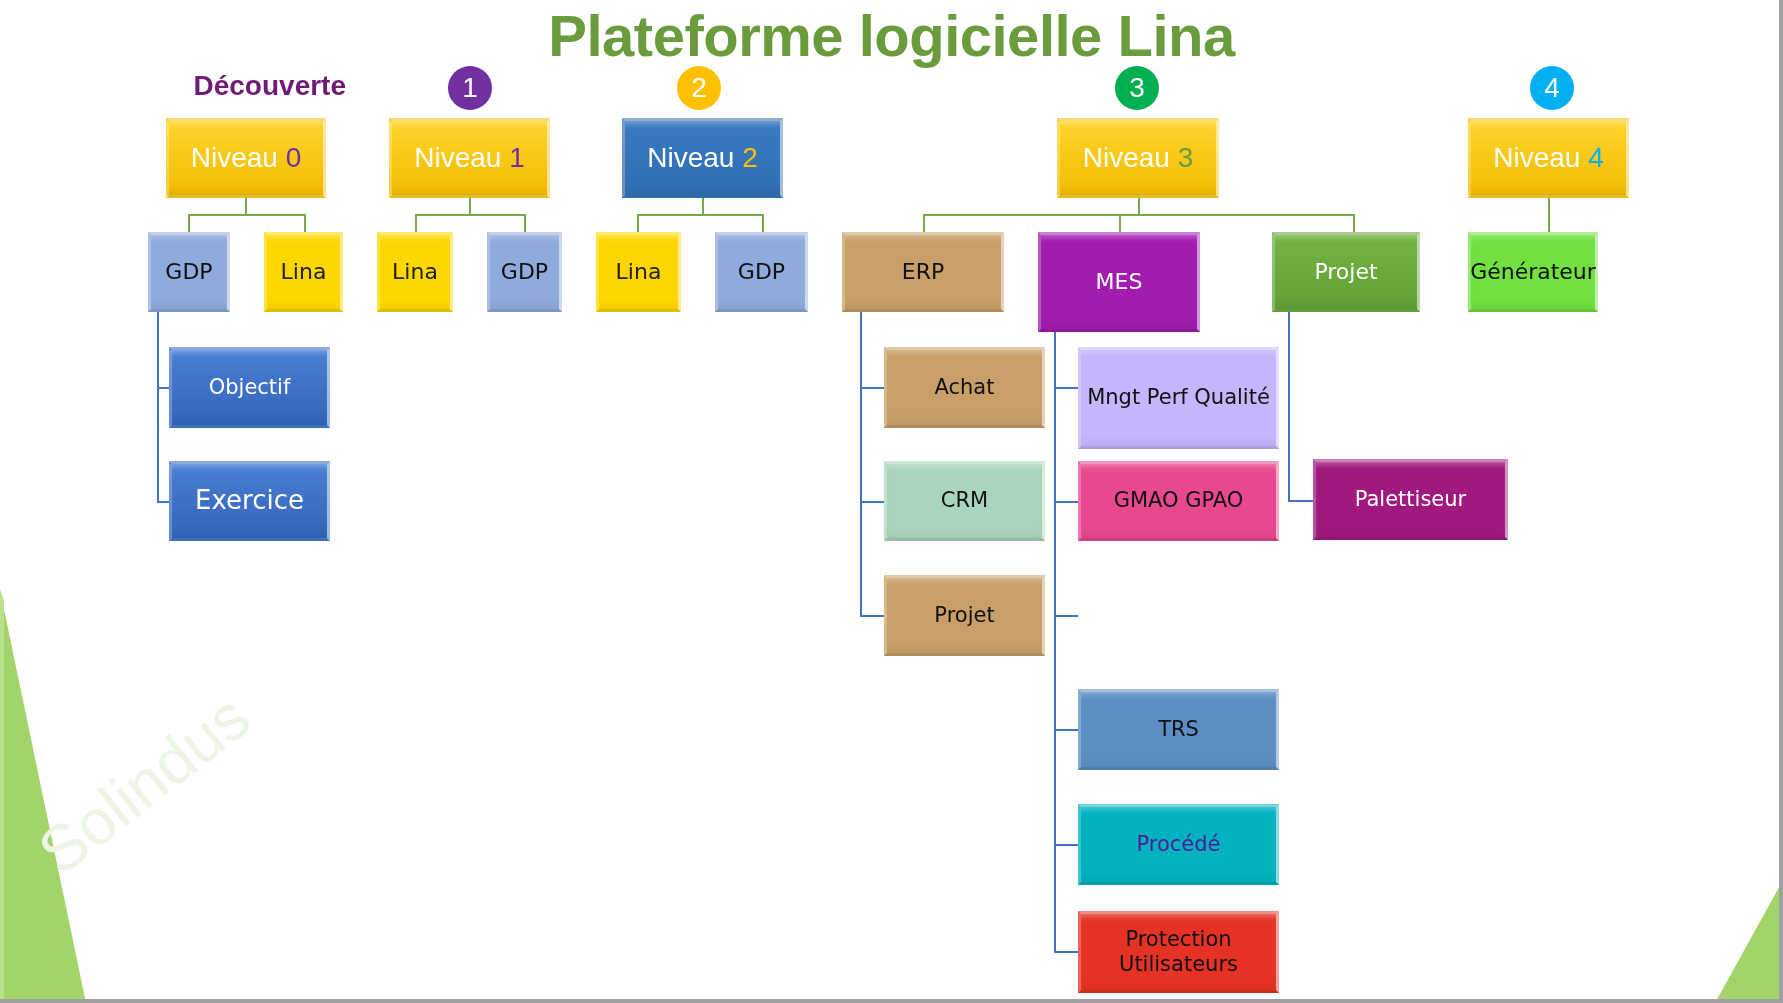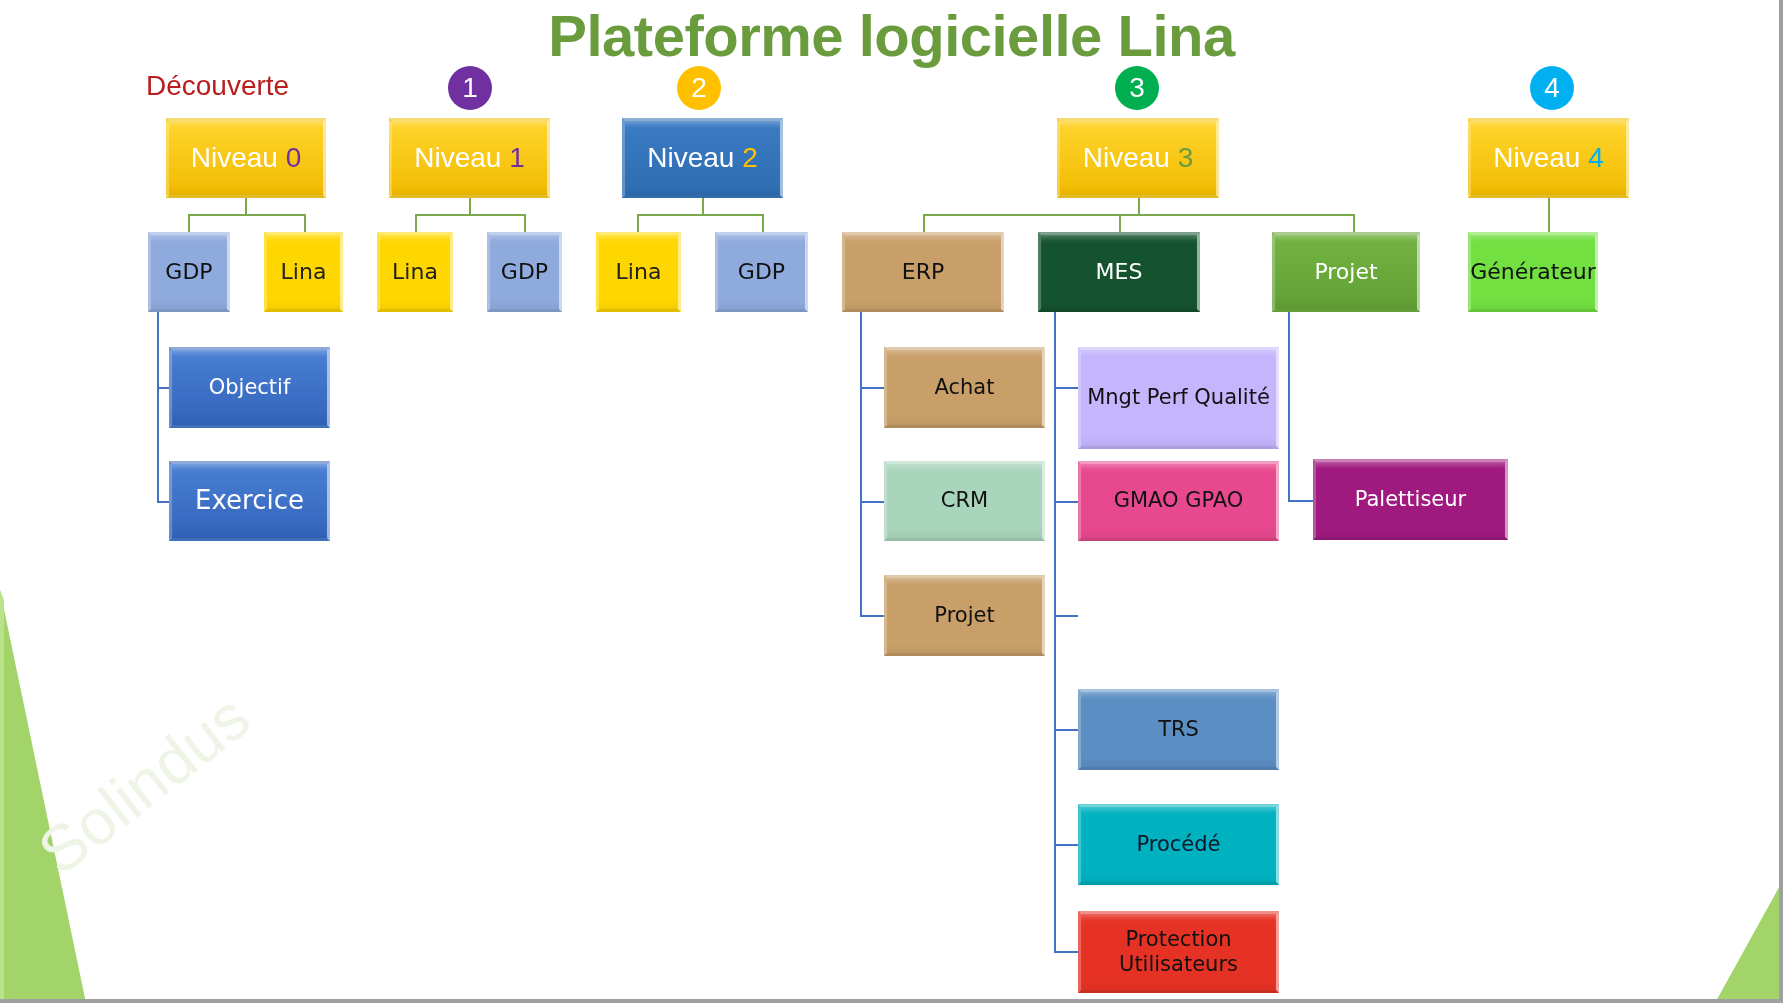--- a/index.html
+++ b/index.html
@@ -9,22 +9,22 @@
   }
   .slide { position:absolute; left:0; top:0; width:1783px; height:1003px; background:#fff; }
   .frame-right { position:absolute; right:0; top:0; width:4px; height:1003px; background:#a0a0a0; }
   .frame-bottom { position:absolute; left:0; bottom:0; width:1783px; height:4px; background:#a0a0a0; }
   .title {
     position:absolute; left:0; width:1783px; top:2px; text-align:center;
     font-family:"Liberation Sans", sans-serif; font-weight:bold; font-size:58px;
     color:#6a9c3d; letter-spacing:-0.5px;
   }
   .decouverte {
-    position:absolute; left:146px; width:200px; top:70px; text-align:left;
-    font-family:"Liberation Sans", sans-serif; font-size:28px; color:#b91c1c;
+    position:absolute; left:146px; width:200px; top:70px; text-align:right;
+    font-family:"Liberation Sans", sans-serif; font-size:28px; color:#701a75;font-weight:bold;
   }
   .circle {
     position:absolute; width:44px; height:44px; border-radius:50%;
     color:#fff; font-family:"Liberation Sans", sans-serif; font-size:28px;
     display:flex; align-items:center; justify-content:center;
   }
   .box {
     position:absolute; display:flex; align-items:center; justify-content:center;
     text-align:center; box-sizing:border-box;
     font-family:"DejaVu Sans", sans-serif; font-size:22px; line-height:1.2;
@@ -131,32 +131,32 @@
     <span>Niveau</span>&nbsp;<span style="color:#00b0f0">4</span>
   </div>
 
   <div class="box" style="left:148px;top:232px;width:82px;height:80px;background:#8faadc;color:#111">GDP</div>
   <div class="box" style="left:264px;top:232px;width:79px;height:80px;background:#ffd700;color:#222">Lina</div>
   <div class="box" style="left:377px;top:232px;width:76px;height:80px;background:#ffd700;color:#222">Lina</div>
   <div class="box" style="left:487px;top:232px;width:75px;height:80px;background:#8faadc;color:#111">GDP</div>
   <div class="box" style="left:596px;top:232px;width:85px;height:80px;background:#ffd700;color:#222">Lina</div>
   <div class="box" style="left:715px;top:232px;width:93px;height:80px;background:#8faadc;color:#111">GDP</div>
   <div class="box" style="left:842px;top:232px;width:162px;height:80px;background:#c89f68;color:#111">ERP</div>
-  <div class="box" style="left:1038px;top:232px;width:162px;height:80px;background:#14532d;color:#fff">MES</div>
+  <div class="box" style="left:1038px;top:232px;width:162px;height:100px;background:#a21caf;color:#fff">MES</div>
   <div class="box" style="left:1272px;top:232px;width:148px;height:80px;background:linear-gradient(#72b442,#62a035);color:#fff">Projet</div>
   <div class="box" style="left:1468px;top:232px;width:130px;height:80px;background:#72e040;color:#111">Générateur</div>
 
   <div class="box" style="left:169px;top:347px;width:161px;height:81px;background:linear-gradient(#4a7fd4,#3264ba);color:#fff;font-size:21px">Objectif</div>
   <div class="box" style="left:169px;top:461px;width:161px;height:80px;background:linear-gradient(#4a7fd4,#3264ba);color:#fff;font-size:26px">Exercice</div>
 
   <div class="box" style="left:884px;top:347px;width:161px;height:81px;background:#c89f68;color:#111;font-size:21px">Achat</div>
   <div class="box" style="left:884px;top:461px;width:161px;height:80px;background:#a9d5bc;color:#111;font-size:21px">CRM</div>
   <div class="box" style="left:884px;top:575px;width:161px;height:81px;background:#c89f68;color:#111;font-size:21px">Projet</div>
 
   <div class="box" style="left:1078px;top:347px;width:201px;height:102px;background:#c4b5fd;color:#111;font-size:21px">Mngt Perf Qualité</div>
   <div class="box" style="left:1078px;top:461px;width:201px;height:80px;background:#e8488e;color:#111;font-size:21px">GMAO GPAO</div>
   <div class="box" style="left:1078px;top:689px;width:201px;height:81px;background:#5b8ec3;color:#111;font-size:21px">TRS</div>
-  <div class="box" style="left:1078px;top:804px;width:201px;height:81px;background:#00b2c0;color:#0f172a;font-size:21px">Procédé</div>
+  <div class="box" style="left:1078px;top:804px;width:201px;height:81px;background:#00b2c0;color:#4c1d95;font-size:21px">Procédé</div>
   <div class="box" style="left:1078px;top:911px;width:201px;height:82px;background:#e63225;color:#111;font-size:21px;padding:0 20px">Protection Utilisateurs</div>
 
   <div class="box" style="left:1313px;top:459px;width:195px;height:81px;background:#a0197e;color:#fff;font-size:21px">Palettiseur</div>
 
 </div>
 
 </body></html>

